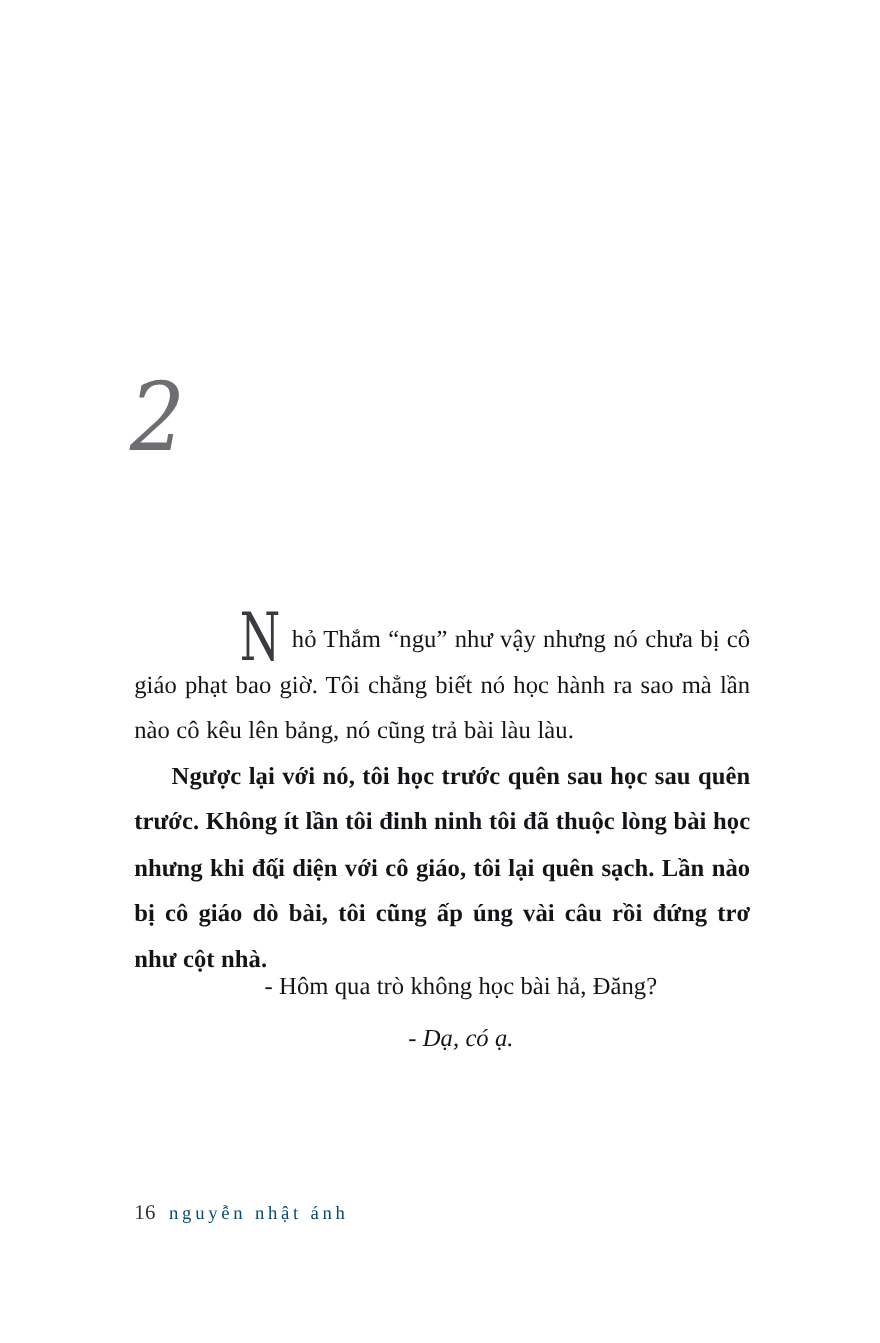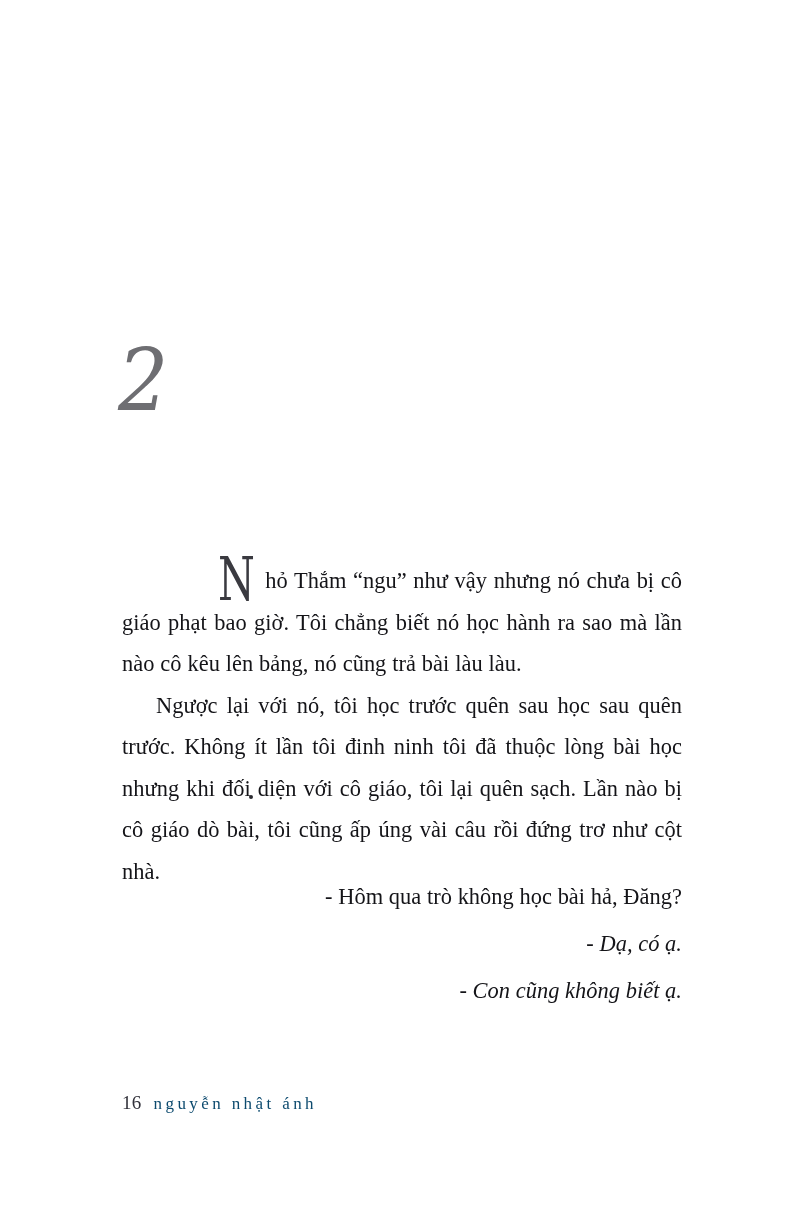--- a/index.html
+++ b/index.html
@@ -61,20 +61,21 @@
     hyphens: none;
   }
 
   p.body-para.first {
     text-indent: 0;
     min-height: 124px;
   }
 
   p.body-para.indented {
     text-indent: 34px;
+    font-weight: bold;
   }
 
   
   .dropcap {
     float: left;
     font-family: "DejaVu Serif", "Liberation Serif", serif;
     font-size: 54px;
     line-height: 42px;
     color: #3a3a40;
     font-style: normal;
@@ -92,21 +93,21 @@
     top: 876px;
     width: 560px;
   }
 
   p.dialogue-line {
     margin: 0;
     padding: 0 0 0 34px;
     font-size: 22.4px;
     line-height: 41.5px;
     color: #141418;
-    text-align: right;
+    text-align: center;
     letter-spacing: 0.05px;
     height: 41.5px;
   }
   p.dialogue-line + p.dialogue-line {
     margin-top: 5.5px;
     font-style: italic;
   }
   .dash {
     display: inline;
   }
@@ -174,24 +175,20 @@
       <span class="dash">-</span>
       <span>Hôm qua trò không học bài hả, Đăng?</span>
     </p>
 
     <p class="dialogue-line">
       <span class="dash">-</span>
       <span>Dạ, có ạ.</span>
     </p>
 
 
-    <p class="dialogue-line">
-      <span class="dash">-</span>
-      <span>Con cũng không biết ạ.</span>
-    </p>
 
   </div>
 
   <div class="page-footer">
     <span class="folio">16</span>
     <span class="author-name">nguyễn nhật ánh</span>
   </div>
 
 </div>
 

